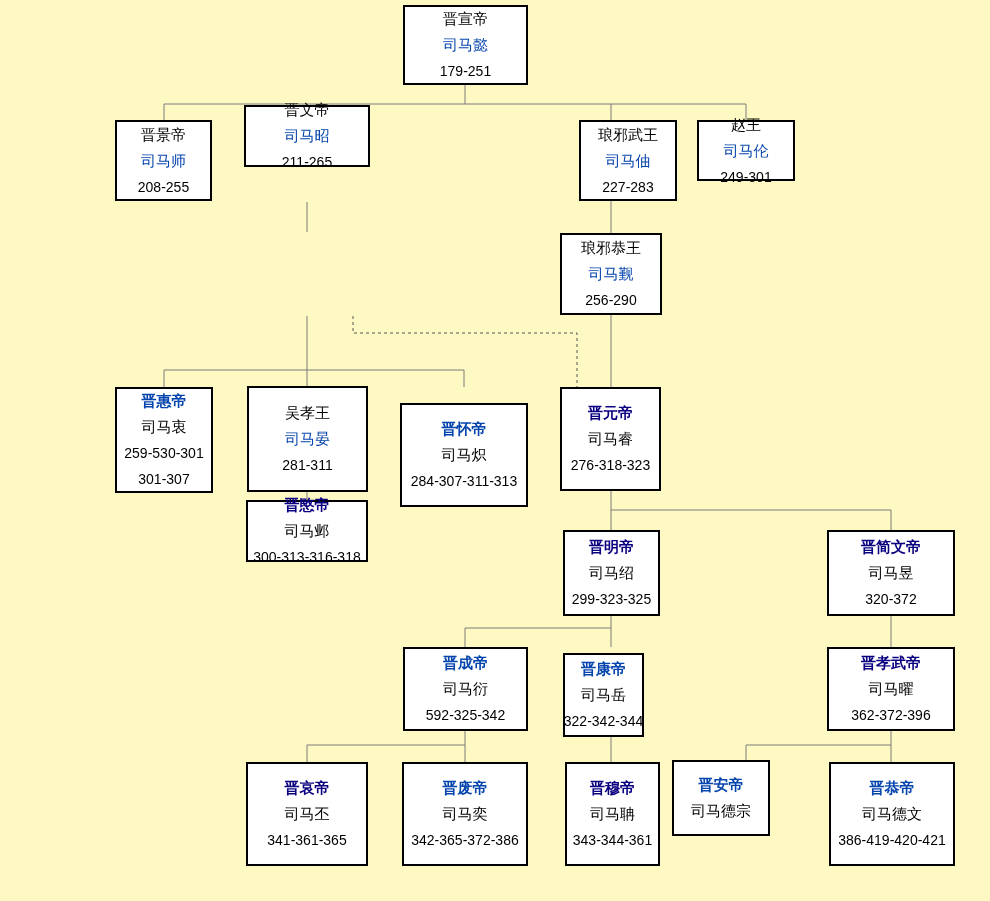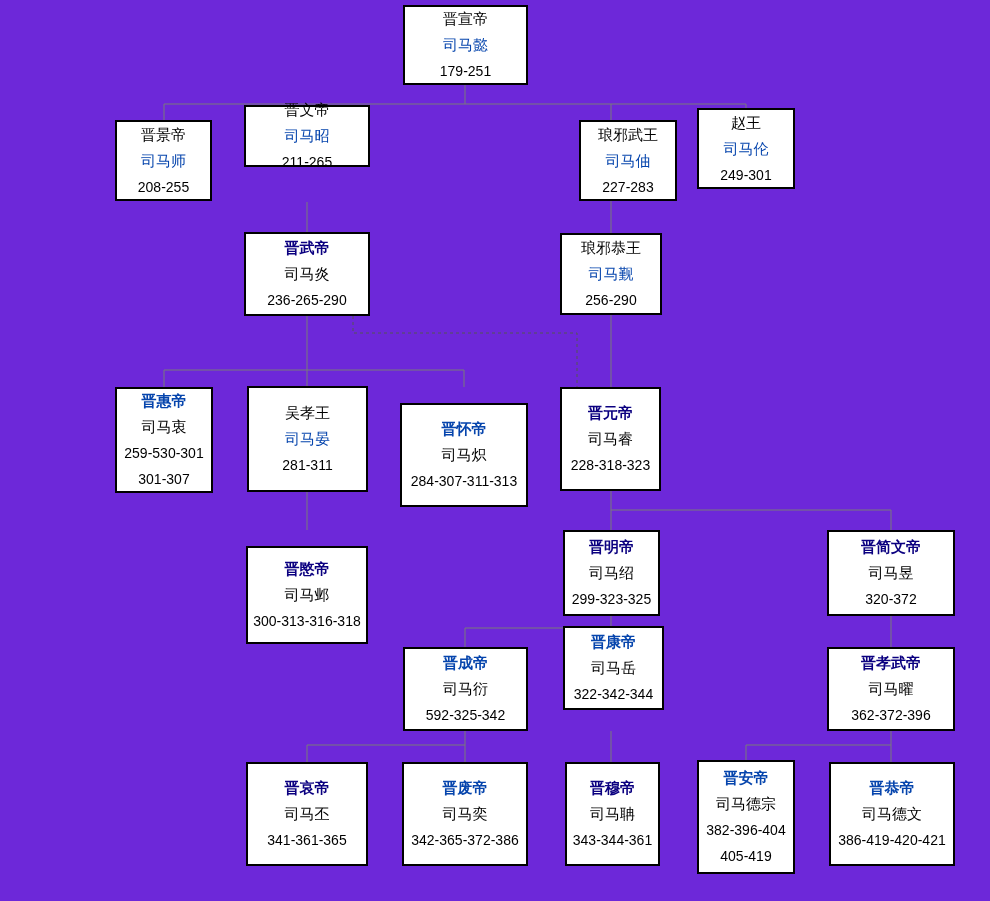--- a/index.html
+++ b/index.html
@@ -1,19 +1,19 @@
 <!DOCTYPE html>
 <html><head>
 <meta charset="utf-8">
 <style>
   html,body{margin:0;padding:0;background:#ffffff;}
   .canvas{
     position:relative;
     width:990px;height:901px;
-    background:#6d28d9;
+    background:#fef9c3;
     font-family:"Liberation Sans","DejaVu Sans",sans-serif;
     overflow:hidden;
   }
   svg.wires{position:absolute;left:0;top:0;width:990px;height:901px;}
   .node{
     position:absolute;
     box-sizing:border-box;
     border:2px solid #000000;
     background:#ffffff;
     display:flex;
@@ -81,35 +81,28 @@
   </div>
 
   <div class="node" style="left:579px;top:120px;width:98px;height:81px">
     <div class="t tt-plain">琅邪武王</div>
     <div class="n nm-link">司马伷</div>
     <div class="d">
         <div class="dline"><span>227-283</span></div>
       </div>
   </div>
 
-  <div class="node" style="left:697px;top:108px;width:98px;height:81px">
+  <div class="node" style="left:697px;top:120px;width:98px;height:61px">
     <div class="t tt-plain">赵王</div>
     <div class="n nm-link">司马伦</div>
     <div class="d">
         <div class="dline"><span>249-</span><span class="b">301</span></div>
       </div>
   </div>
 
-  <div class="node" style="left:244px;top:232px;width:126px;height:84px">
-    <div class="t tt-navy">晋武帝</div>
-    <div class="n nm-plain">司马炎</div>
-    <div class="d">
-        <div class="dline"><span>236-</span><span class="b">265-290</span></div>
-      </div>
-  </div>
 
   <div class="node" style="left:560px;top:233px;width:102px;height:82px">
     <div class="t tt-plain">琅邪恭王</div>
     <div class="n nm-link">司马觐</div>
     <div class="d">
         <div class="dline"><span>256-290</span></div>
       </div>
   </div>
 
   <div class="node" style="left:115px;top:387px;width:98px;height:106px">
@@ -134,25 +127,25 @@
     <div class="n nm-plain">司马炽</div>
     <div class="d">
         <div class="dline"><span>284-</span><span class="b">307-311</span><span>-313</span></div>
       </div>
   </div>
 
   <div class="node" style="left:560px;top:387px;width:101px;height:104px">
     <div class="t tt-navy">晋元帝</div>
     <div class="n nm-plain">司马睿</div>
     <div class="d">
-        <div class="dline"><span>228-</span><span class="b">318-323</span></div>
-      </div>
-  </div>
-
-  <div class="node" style="left:246px;top:546px;width:122px;height:98px">
+        <div class="dline"><span>276-</span><span class="b">318-323</span></div>
+      </div>
+  </div>
+
+  <div class="node" style="left:246px;top:500px;width:122px;height:62px">
     <div class="t tt-navy">晋愍帝</div>
     <div class="n nm-plain">司马邺</div>
     <div class="d">
         <div class="dline"><span>300-</span><span class="b">313-316</span><span>-318</span></div>
       </div>
   </div>
 
   <div class="node" style="left:563px;top:530px;width:97px;height:86px">
     <div class="t tt-navy">晋明帝</div>
     <div class="n nm-plain">司马绍</div>
@@ -170,21 +163,21 @@
   </div>
 
   <div class="node" style="left:403px;top:647px;width:125px;height:84px">
     <div class="t tt-blue">晋成帝</div>
     <div class="n nm-plain">司马衍</div>
     <div class="d">
         <div class="dline"><span>592-</span><span class="b">325-342</span></div>
       </div>
   </div>
 
-  <div class="node" style="left:563px;top:626px;width:101px;height:84px">
+  <div class="node" style="left:563px;top:653px;width:81px;height:84px">
     <div class="t tt-blue">晋康帝</div>
     <div class="n nm-plain">司马岳</div>
     <div class="d">
         <div class="dline"><span>322-</span><span class="b">342-344</span></div>
       </div>
   </div>
 
   <div class="node" style="left:827px;top:647px;width:128px;height:84px">
     <div class="t tt-navy">晋孝武帝</div>
     <div class="n nm-plain">司马曜</div>
@@ -210,27 +203,23 @@
   </div>
 
   <div class="node" style="left:565px;top:762px;width:95px;height:104px">
     <div class="t tt-navy">晋穆帝</div>
     <div class="n nm-plain">司马聃</div>
     <div class="d">
         <div class="dline"><span>343-</span><span class="b">344-361</span></div>
       </div>
   </div>
 
-  <div class="node" style="left:697px;top:760px;width:98px;height:114px">
+  <div class="node" style="left:672px;top:760px;width:98px;height:76px">
     <div class="t tt-blue">晋安帝</div>
     <div class="n nm-plain">司马德宗</div>
-    <div class="d">
-        <div class="dline"><span>382-</span><span class="b">396-404</span></div>
-        <div class="dline"><span class="b">405-419</span></div>
-      </div>
   </div>
 
   <div class="node" style="left:829px;top:762px;width:126px;height:104px">
     <div class="t tt-blue">晋恭帝</div>
     <div class="n nm-plain">司马德文</div>
     <div class="d">
         <div class="dline"><span>386-</span><span class="b">419-420</span><span>-421</span></div>
       </div>
   </div>
 

